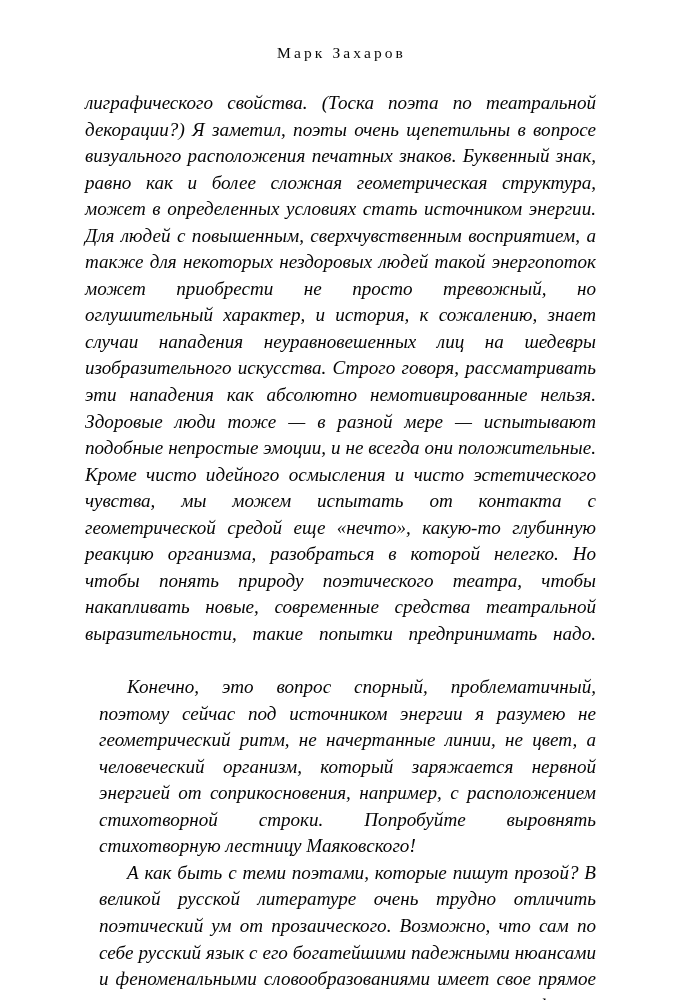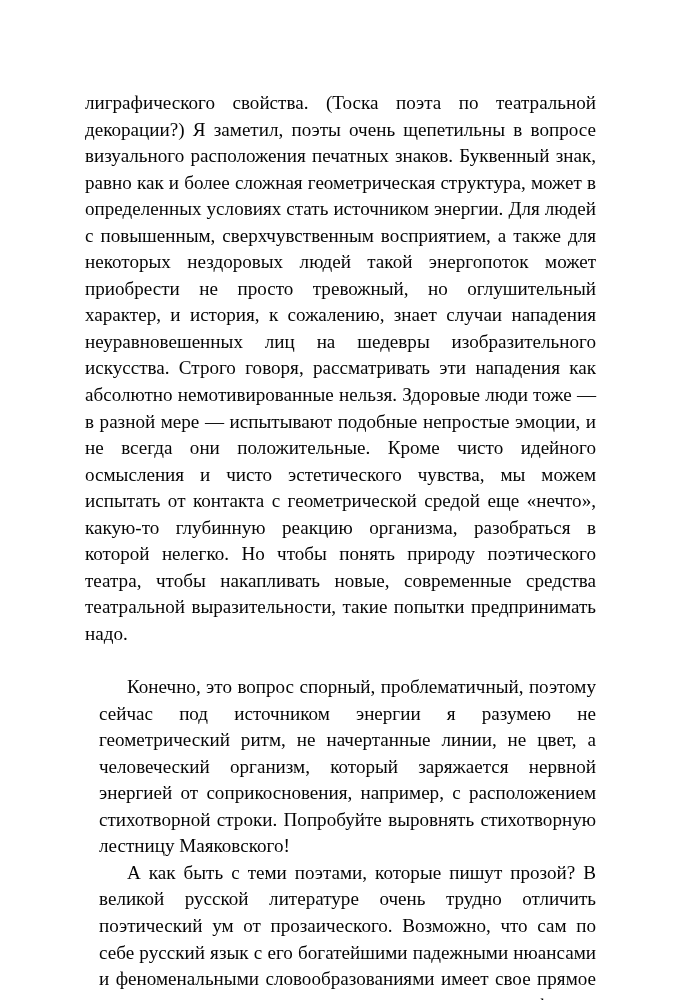--- a/index.html
+++ b/index.html
@@ -44,20 +44,21 @@
   .para {
     margin: 0;
     font-size: 19.1px;
     line-height: 26.55px;
     text-align: justify;
     text-justify: inter-word;
     color: #050505;
     -webkit-hyphens: none;
     hyphens: none;
     word-spacing: 0px;
+    font-style: italic;
   }
   .para.continued {
     text-indent: 0;
   }
   .para.indented {
     text-indent: 28px;
     margin-left: 14px;
   }
   
   .para.force-justify-last:after {
@@ -74,20 +75,21 @@
     text-align: center;
     font-size: 18px;
     color: #0a0a0a;
   }
 </style>
 </head>
 <body>
 
 <div class="page">
 
+  <div class="running-head">Марк Захаров</div>
 
   <div class="text-column">
     <p class="para continued force-justify-last">лиграфического свойства. (Тоска поэта по театральной декорации?) Я заметил, поэты очень щепетильны в вопросе визуального расположения печатных знаков. Буквенный знак, равно как и более сложная геометрическая структура, может в определенных условиях стать источником энергии. Для людей с повышенным, сверхчувственным восприятием, а также для некоторых нездоровых людей такой энергопоток может приобрести не просто тревожный, но оглушительный характер, и история, к сожалению, знает случаи нападения неуравновешенных лиц на шедевры изобразительного искусства. Строго говоря, рассматривать эти нападения как абсолютно немотивированные нельзя. Здоровые люди тоже — в разной мере — испытывают подобные непростые эмоции, и не всегда они положительные. Кроме чисто идейного осмысления и чисто эстетического чувства, мы можем испытать от контакта с геометрической средой еще «нечто», какую-то глубинную реакцию организма, разобраться в которой нелегко. Но чтобы понять природу поэтического театра, чтобы накапливать новые, современные средства театральной выразительности, такие попытки предпринимать надо.</p>
     <p class="para indented">Конечно, это вопрос спорный, проблематичный, поэтому сейчас под источником энергии я разумею не геометрический ритм, не начертанные линии, не цвет, а человеческий организм, который заряжается нервной энергией от соприкосновения, например, с расположением стихотворной строки. Попробуйте выровнять стихотворную лестницу Маяковского!</p>
     <p class="para indented force-justify-last">А как быть с теми поэтами, которые пишут прозой? В великой русской литературе очень трудно отличить поэтический ум от прозаического. Возможно, что сам по себе русский язык с его богатейшими падежными нюансами и феноменальными словообразованиями имеет свое прямое влияние на механизм поэтического мышления, на форми-</p>
   </div>
 
 
 </div>
 

